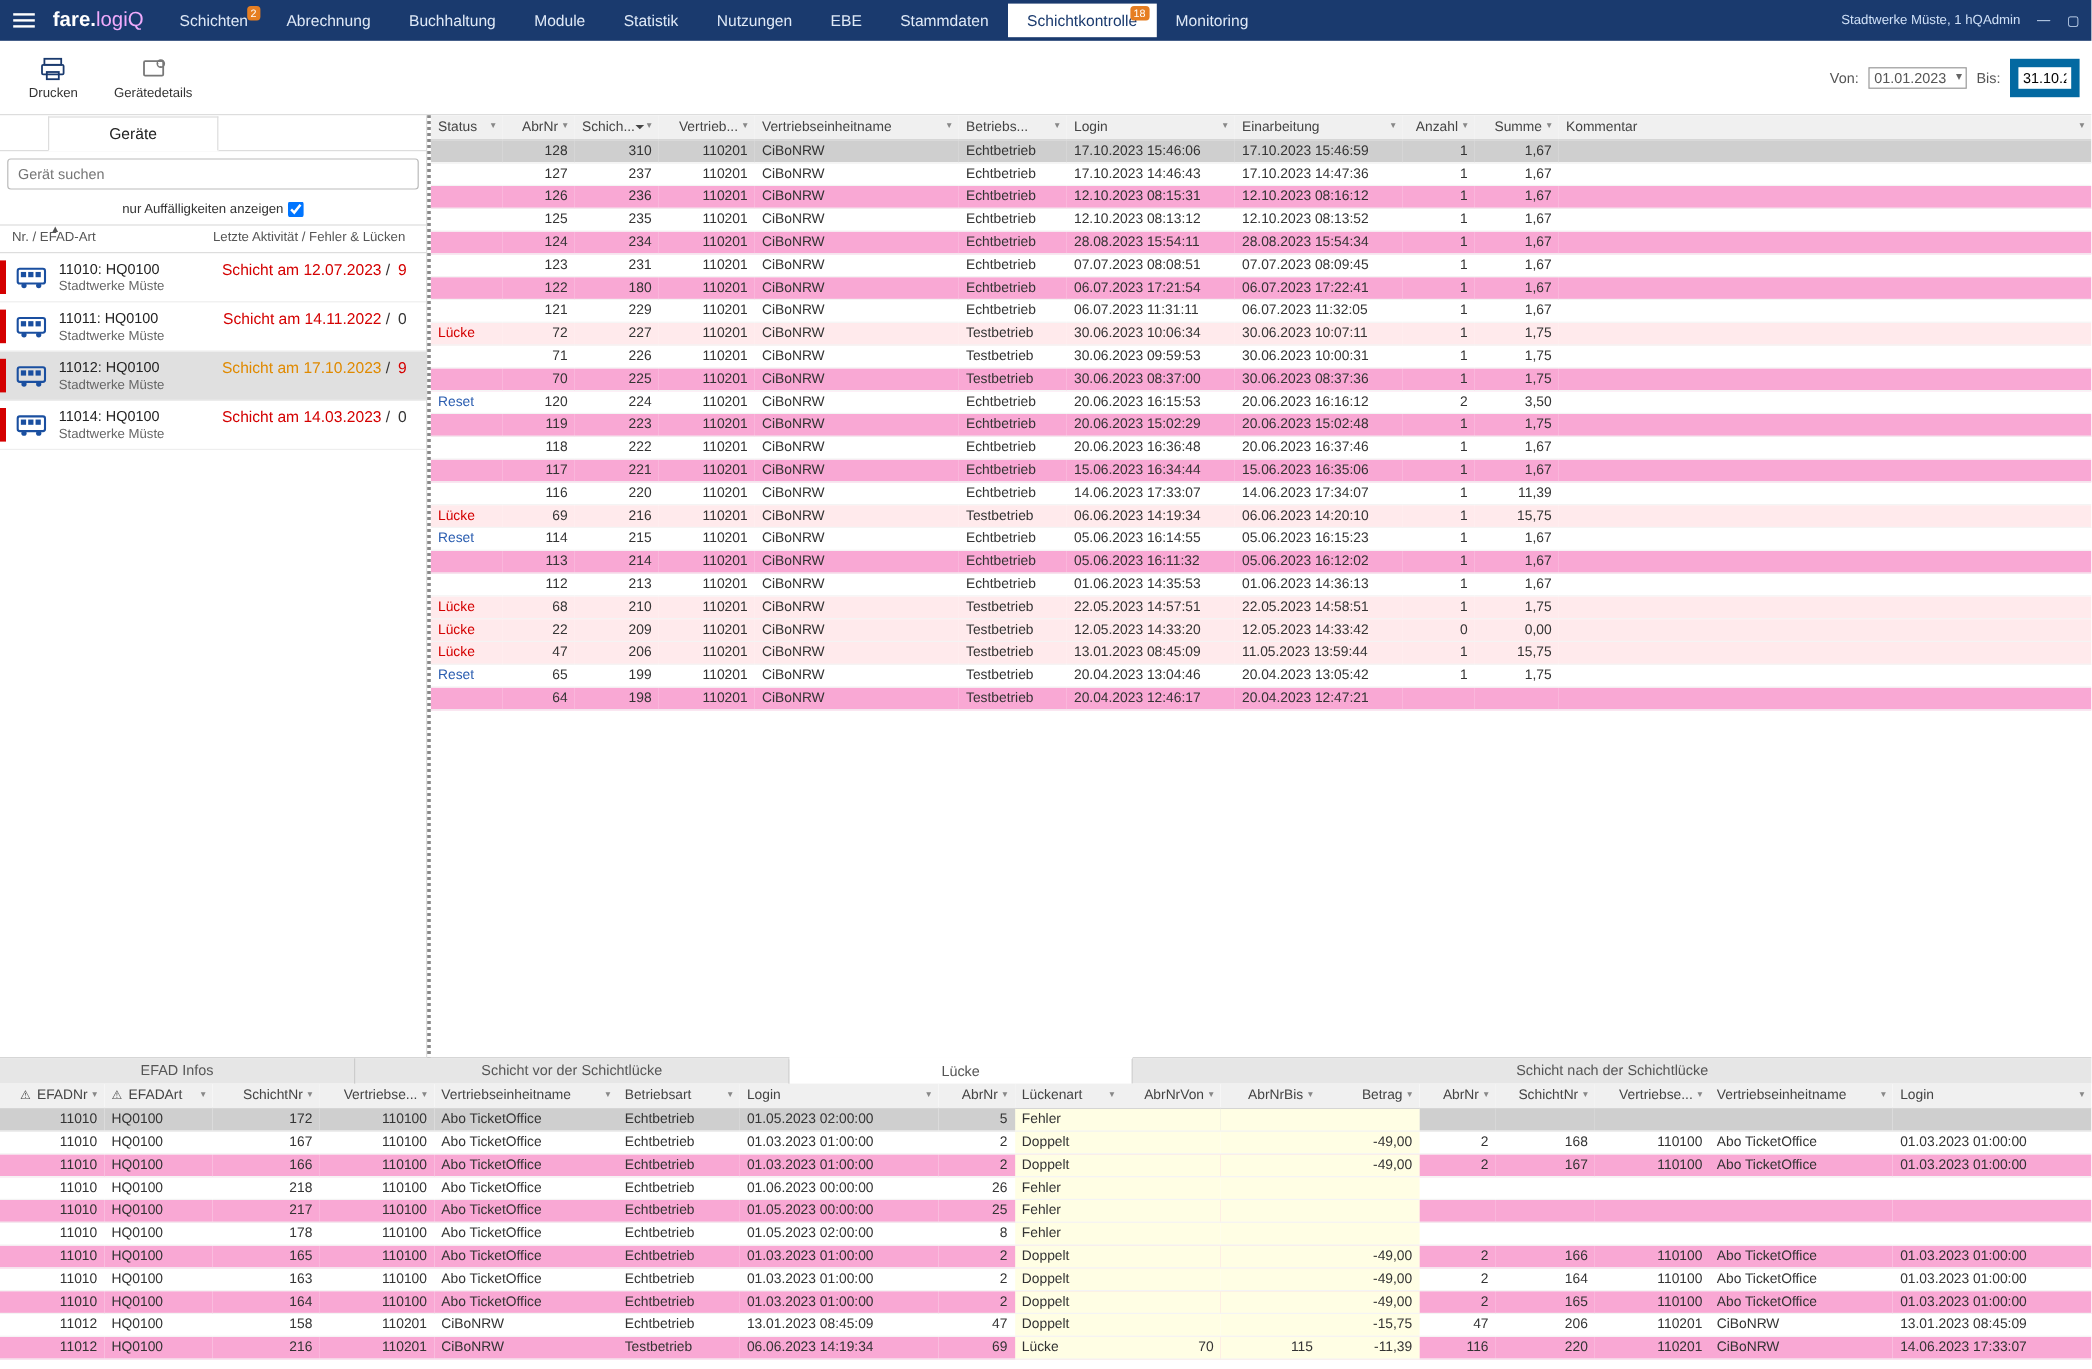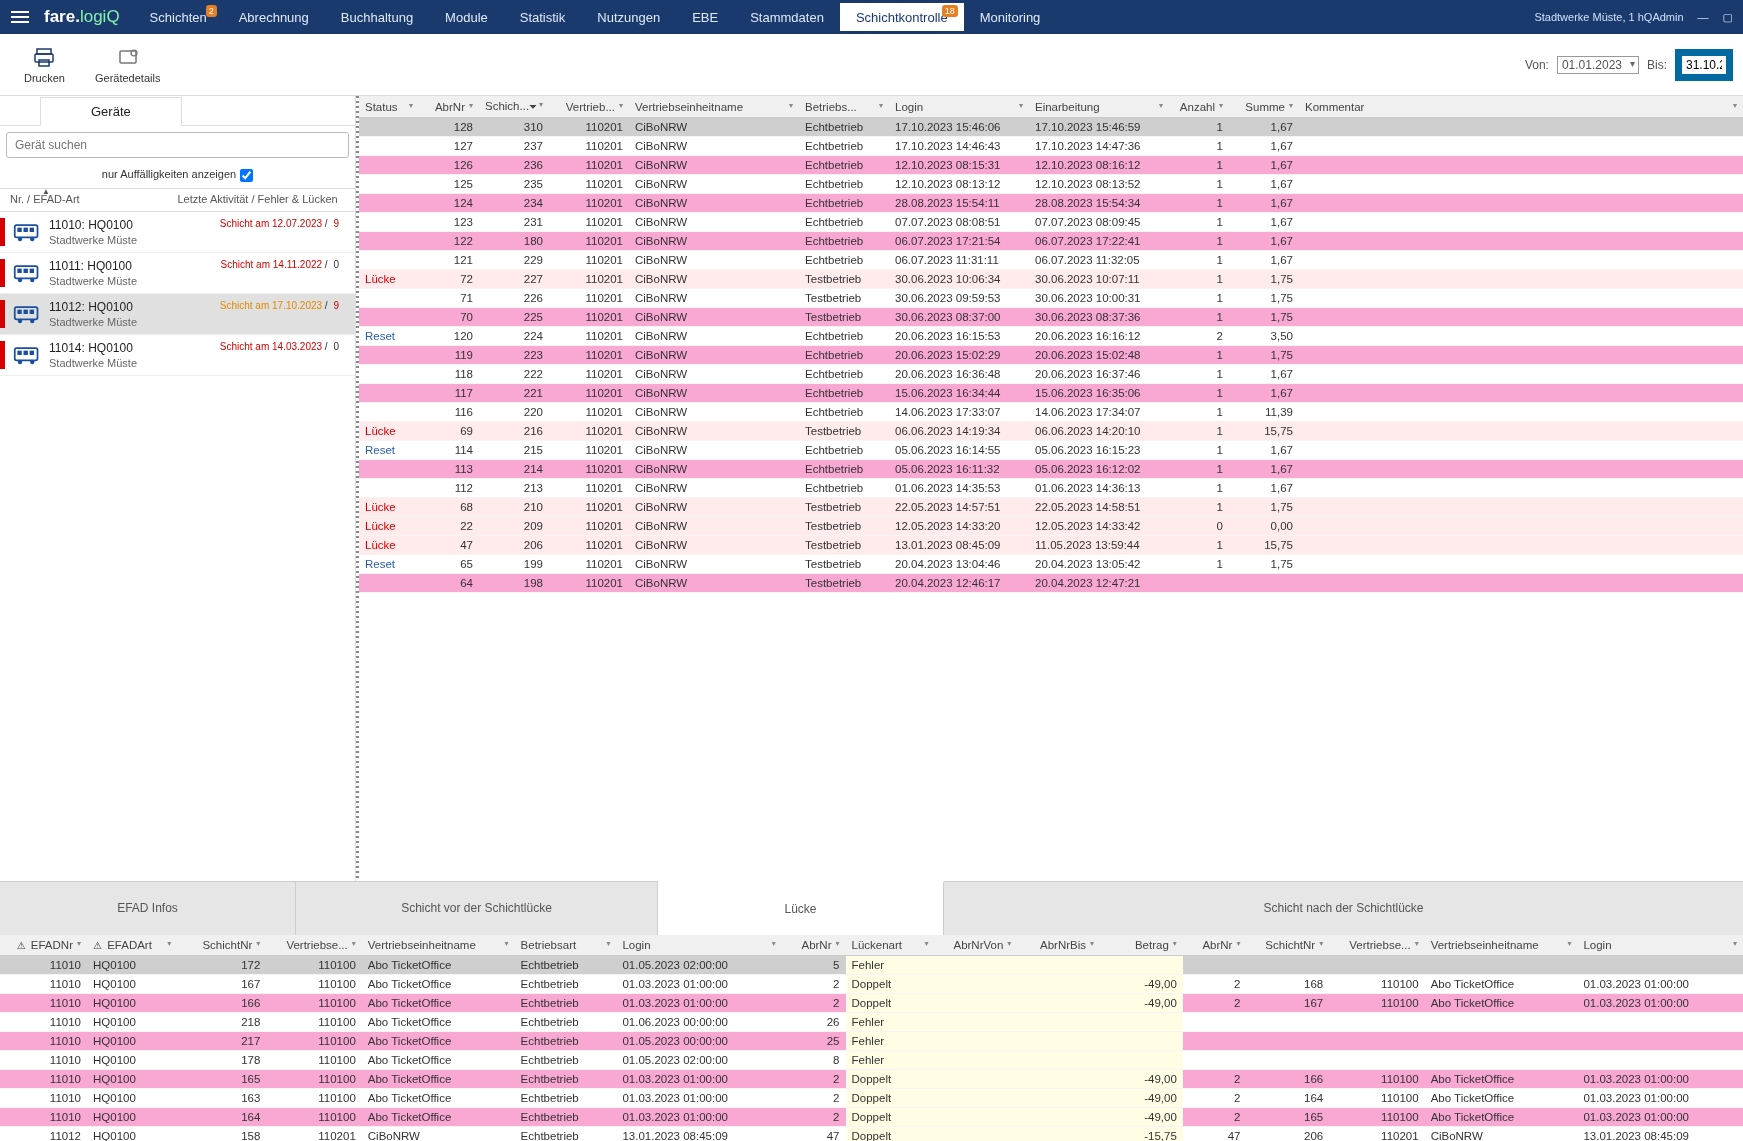--- a/index.html
+++ b/index.html
@@ -1,21 +1,21 @@
 <!DOCTYPE html>
 <html><head>
 <meta charset="utf-8">
 <style>
 * { box-sizing: border-box; margin: 0; padding: 0; }
 body { font-family: "Segoe UI", Tahoma, sans-serif; font-size: 12px; color: #333; overflow: hidden; width: 1743px; height: 1141px; background: #fff; }
 .topbar { background: #1a3a6e; height: 34px; display: flex; align-items: center; color: #fff; }
 .hamburger { width: 40px; display:flex; flex-direction:column; align-items:center; justify-content:center; gap:3px; cursor:pointer; height:34px;}
 .hamburger span { width:18px; height:2px; background:#fff; }
 .logo { font-size: 17px; font-weight:bold; padding: 0 14px 0 4px; }
-.logo .light { color:#86efac; font-weight:normal;}
+.logo .light { color:#f0abfc; font-weight:normal;}
 .nav { display:flex; height:28px; }
 .nav-item { padding: 0 16px; display:flex; align-items:center; position:relative; font-size:13px; cursor:pointer; color:#dfe9f7;}
 .nav-item.active { background:#fff; color:#1a3a6e; }
 .badge { position:absolute; top:2px; right:6px; background:#e67e22; color:#fff; border-radius:3px; font-size:9px; padding:0 3px; line-height:12px;}
 .top-right { margin-left:auto; display:flex; align-items:center; gap:14px; padding-right:10px; font-size:11px; color:#cfe0f7;}
 .toolbar { height:62px; display:flex; align-items:center; padding:4px 10px; border-bottom:1px solid #ddd; justify-content:space-between;}
 .tool-buttons { display:flex; gap:30px; padding-left:14px;}
 .tool-btn { display:flex; flex-direction:column; align-items:center; font-size:11px; color:#333; cursor:pointer; gap:2px;}
 .tool-btn svg { width:28px; height:24px; }
 .date-range { display:flex; align-items:center; gap:8px; font-size:12px; color:#555;}
@@ -37,40 +37,40 @@
 .dev-header .sort-arrow { position:absolute; left:42px; top:-2px; font-size:8px;}
 .device-list { overflow-y:auto; flex:1;}
 .device-row { display:flex; border-bottom:1px solid #eee; padding:6px 8px 6px 0; cursor:pointer; position:relative;}
 .device-row.selected { background:#e0e0e0;}
 .device-row .red-bar { width:5px; background:#d40000; margin-right:6px;}
 .device-row .bus-icon { width:32px; display:flex; align-items:center; justify-content:center; margin-right:6px;}
 .device-row .bus-icon svg { width:28px; height:24px;}
 .device-row .info { flex:1;}
 .device-row .info .name { font-size:12px; color:#222;}
 .device-row .info .sub { font-size:11px; color:#666; margin-top:2px;}
-.device-row .status { text-align:left; font-size:10px; padding-right:8px; white-space:nowrap;}
+.device-row .status { text-align:left; font-size:13px; padding-right:8px; white-space:nowrap;}
 .device-row .status .date-red { color:#d40000;}
 .device-row .status .date-orange { color:#e08a00;}
 .device-row .status .count { color:#d40000; margin-left:3px;}
 .device-row .status .count.zero { color:#333;}
 .grid-area { flex:1; overflow:auto; position:relative;}
 table { border-collapse:collapse; width:100%; font-size:11.5px; }
 thead th { background:#f0f0f0; padding:4px 6px; font-weight:normal; color:#444; text-align:left; border-bottom:1px solid #ccc; position:sticky; top:0; white-space:nowrap;}
 thead th .drop { float:right; font-size:8px; color:#888; margin-left:4px;}
 thead th .filter { font-size:10px; margin-right:2px;}
 tbody td { padding:3px 6px; border-bottom:1px solid #f4f4f4; white-space:nowrap;}
 tbody tr.sel { background:#cfcfcf;}
 tbody tr.alt { background:#f9a8d4;}
 tbody tr.pink { background:#ffeaec;}
 .num { text-align:right;}
 .st-luecke { color:#d40000;}
 .st-reset { color:#2a5db0;}
 .bottom-panel { height:260px; border-top:1px solid #ccc; display:flex; flex-direction:column;}
 .bp-headers { display:flex; background:#e6e6e6; font-size:12px; color:#555;}
-.bp-headers div { padding:19px 0; text-align:center; border-right:1px solid #ccc;}
+.bp-headers div { padding:3px 0; text-align:center; border-right:1px solid #ccc;}
 .bp-headers div:first-child { width:296px;}
 .bp-headers div:nth-child(2) { width:362px;}
 .bp-headers div:nth-child(3) { width:286px; background:#fff; border-top:2px solid #fff; margin-top:-1px;}
 .bp-headers div:nth-child(4) { flex:1; border-right:none;}
 .bp-grid { flex:1; overflow:auto;}
 .bp-grid thead th { background:#f0f0f0;}
 .bp-grid tbody tr.sel { background:#cfcfcf;}
 .bp-grid tbody td.yellow { background:#fffee4;}
 .warn-ico { font-size:10px; margin-right:2px;}
 .splitter-v { width:3px; background:repeating-linear-gradient(#888 0 2px, transparent 2px 5px); cursor:col-resize; position:relative;}

